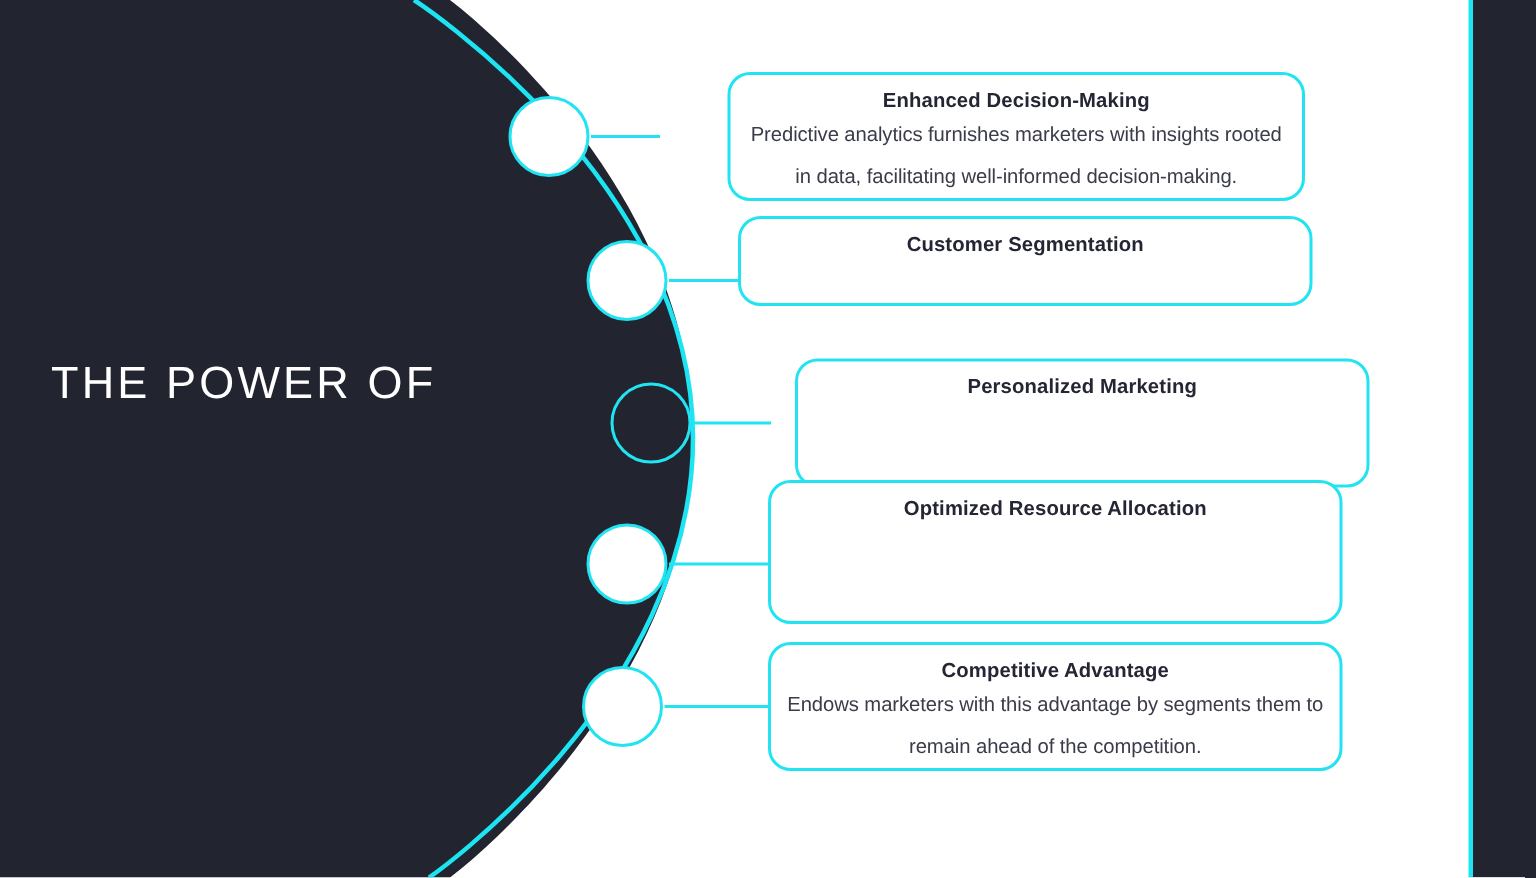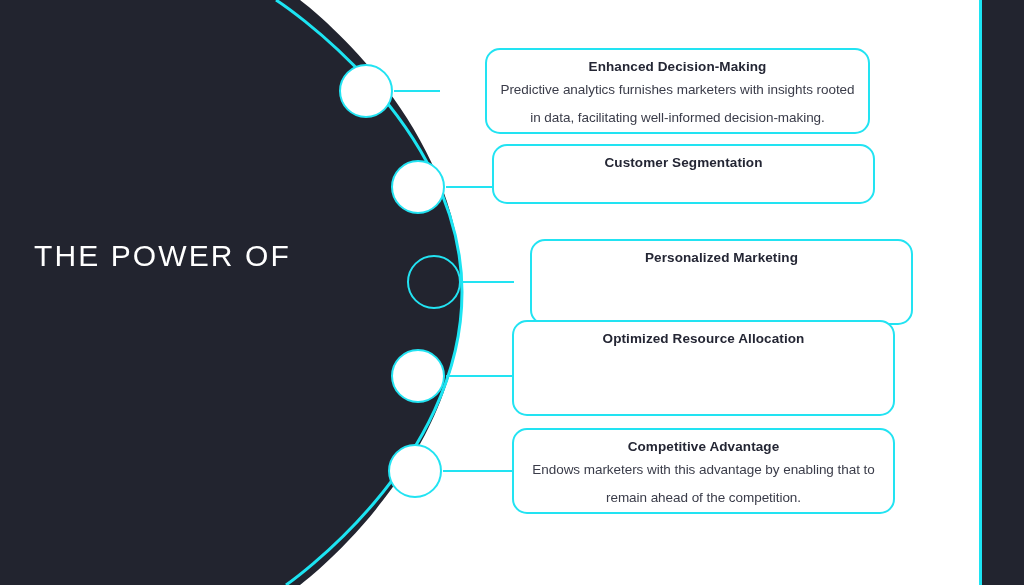--- a/index.html
+++ b/index.html
@@ -145,19 +145,19 @@
   <div class="connector" style="left:446px; top:375px; width:68px;"></div>
   <div class="node" style="left:391px; top:349px;"></div>
   <div class="card" style="left:512px; top:320px; width:383px; height:96px;">
     <span class="card-title">Optimized Resource Allocation</span>
   </div>
 
   <div class="connector" style="left:443px; top:470px; width:71px;"></div>
   <div class="node" style="left:388px; top:444px;"></div>
   <div class="card" style="left:512px; top:428px; width:383px; height:86px;">
     <span class="card-title">Competitive Advantage</span>
-    <span class="card-body">Endows marketers with this advantage by enabling that to remain ahead of the competition.</span>
+    <span class="card-body">Endows marketers with this advantage by segments them to remain ahead of the competition.</span>
   </div>
 
   <div class="right-rule"></div>
   <div class="right-panel"></div>
 
 </div>
 
 </body></html>

